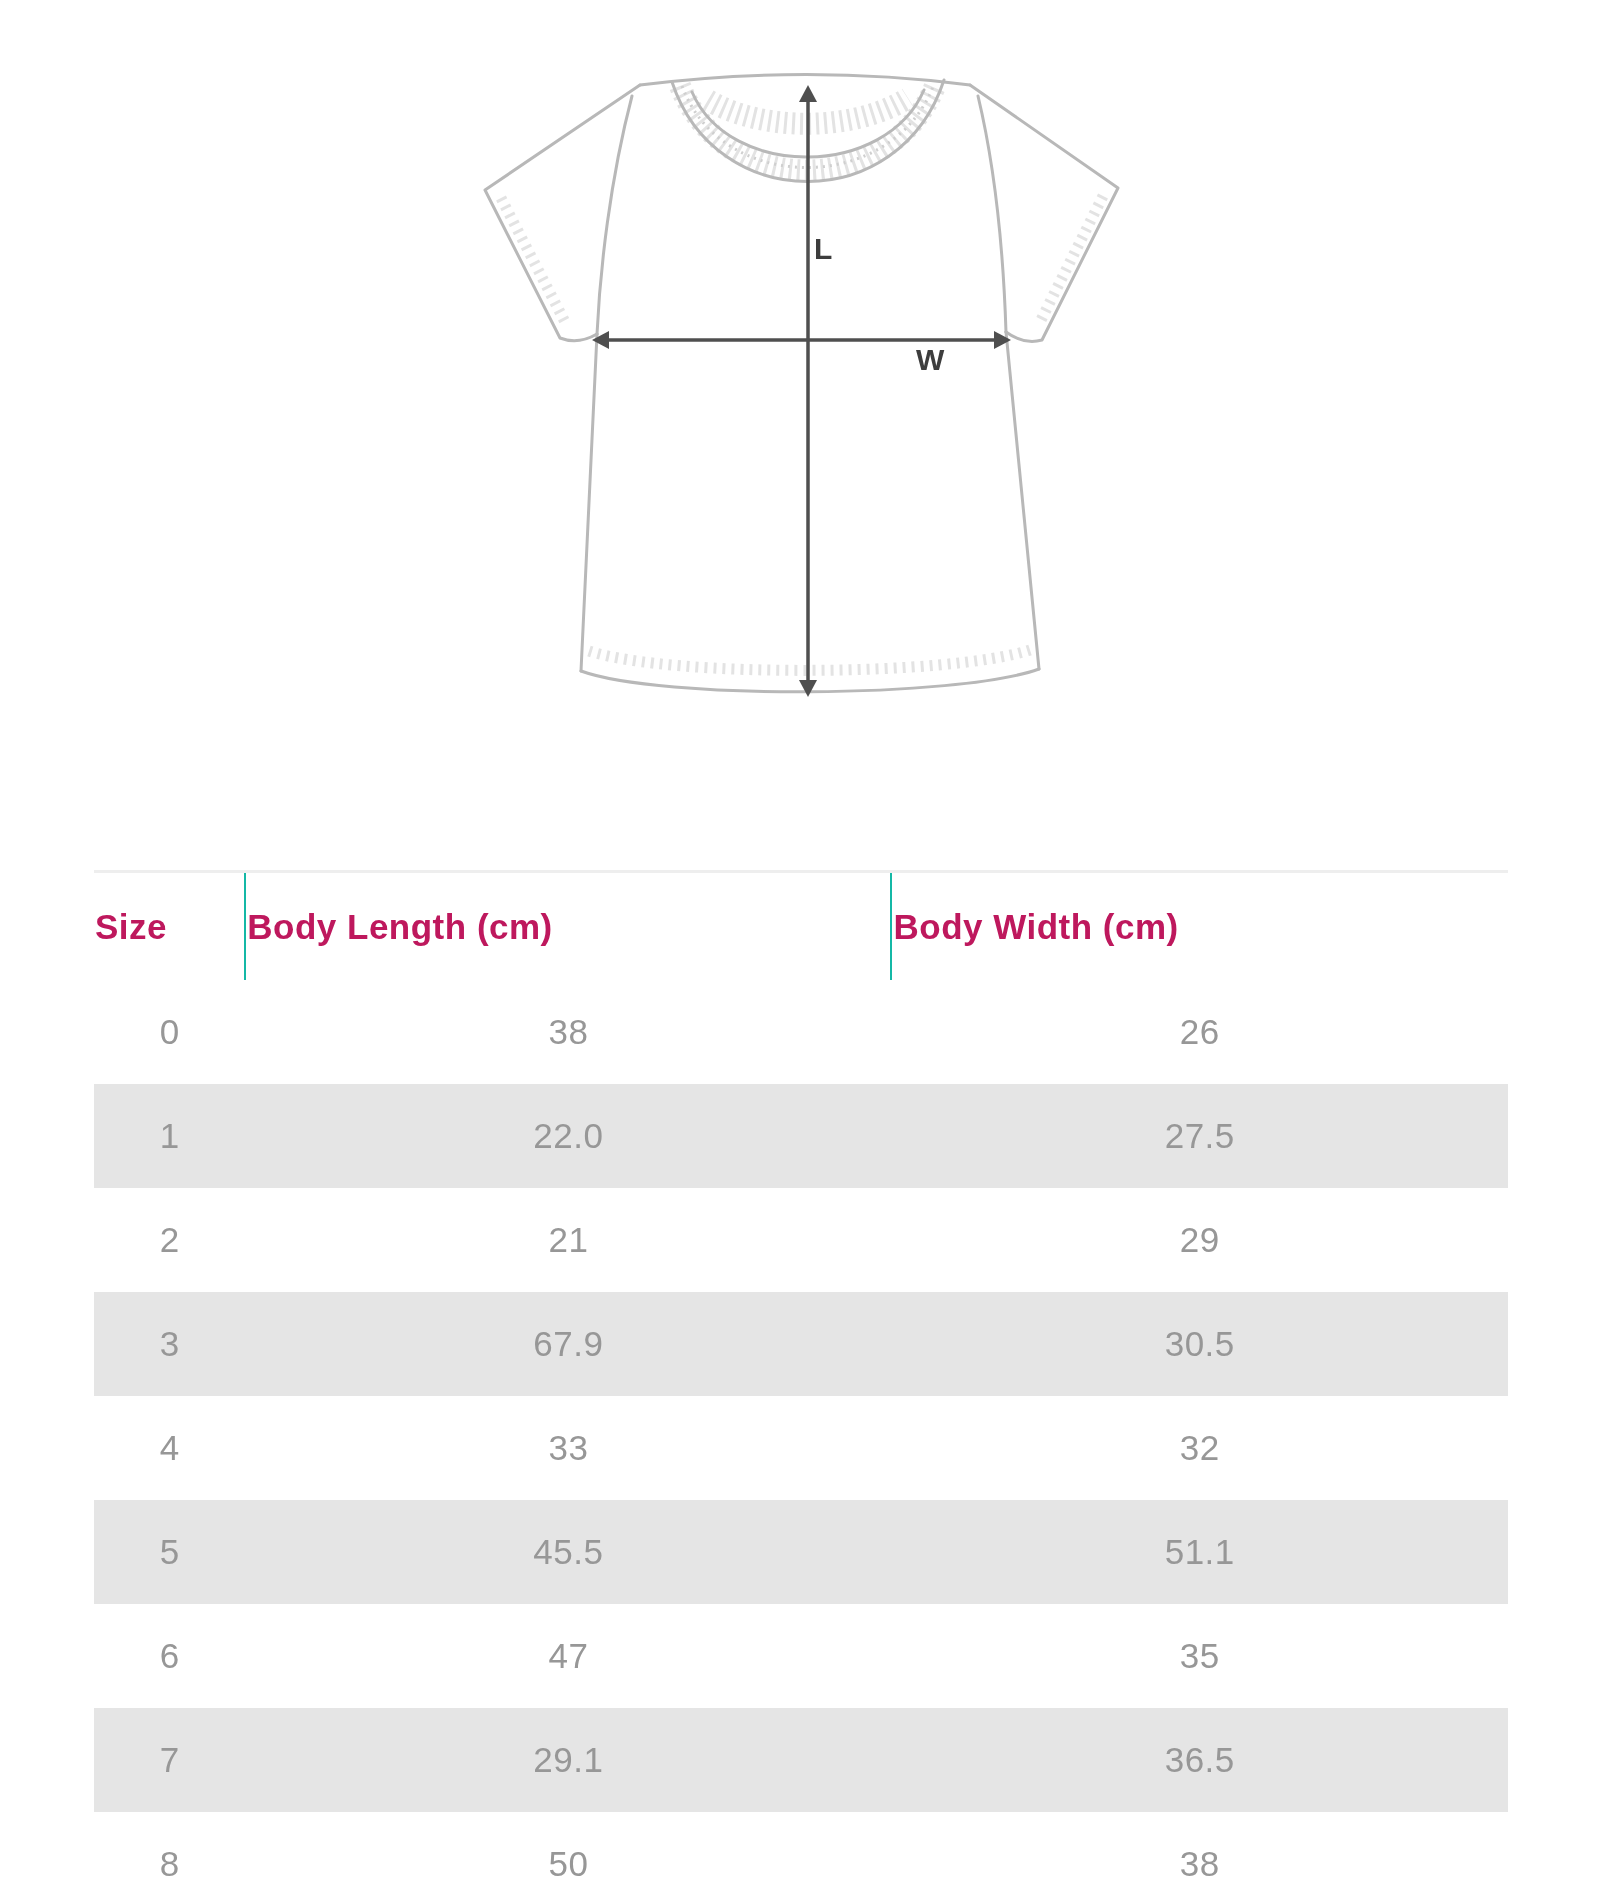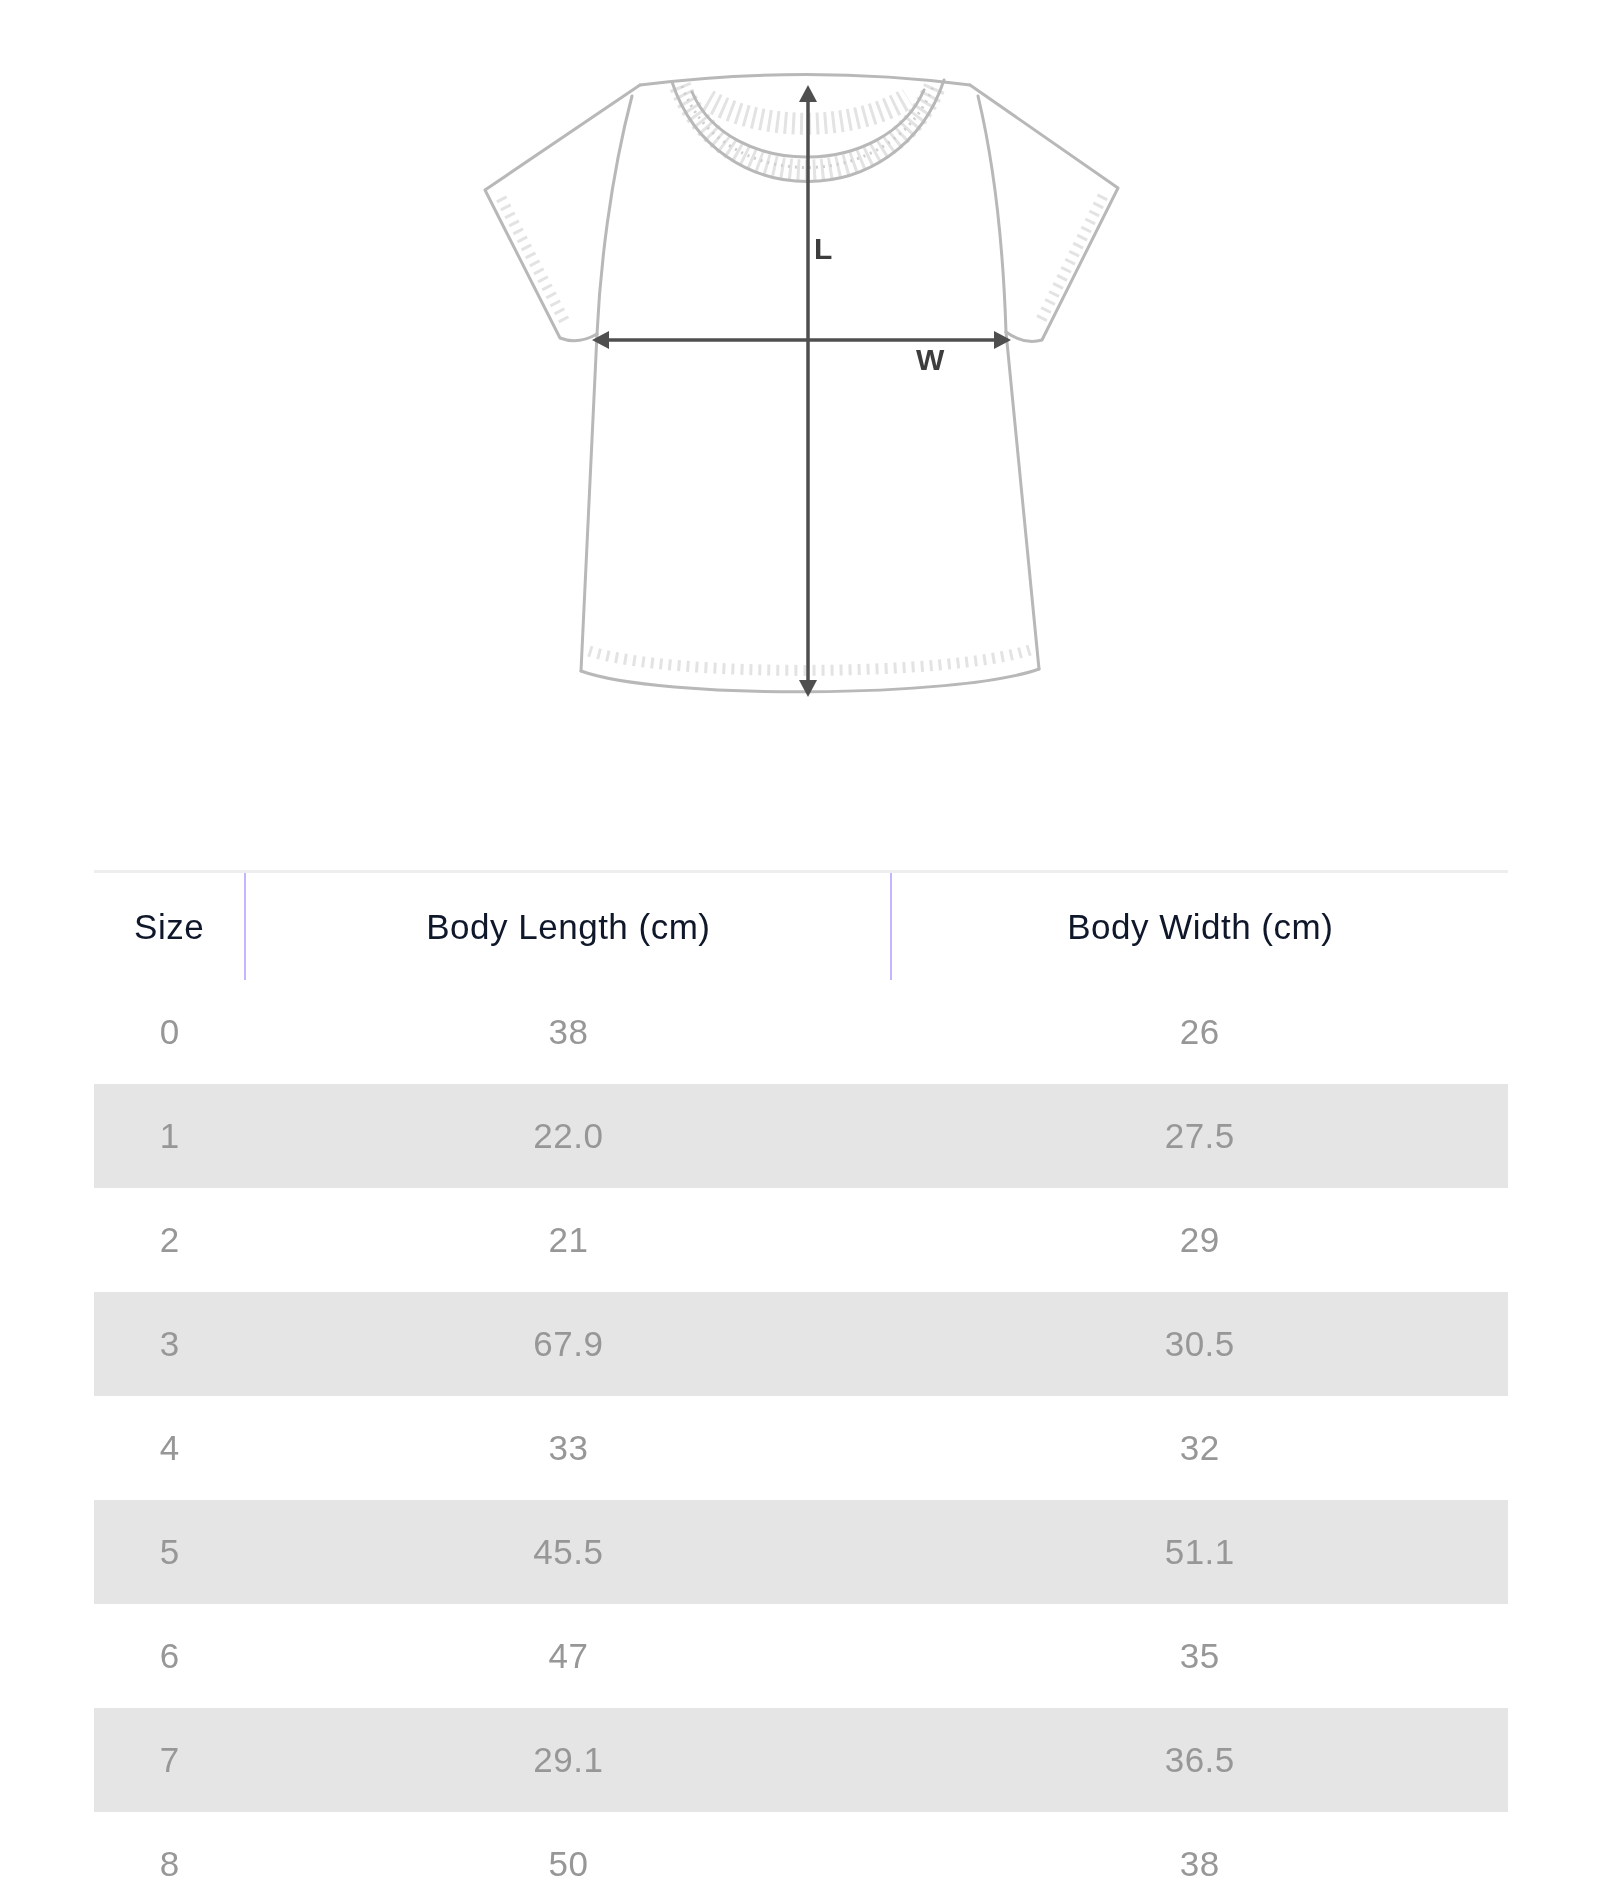--- a/index.html
+++ b/index.html
@@ -23,29 +23,29 @@
 
   table.size-table {
     width: 1414px;
     margin: 110px 0 0 94px;
     border-collapse: collapse;
     border-top: 3px solid #eeeeee;
     table-layout: fixed;
   }
   table.size-table th {
     height: 105px;
-    font-weight: normal;
+    font-weight: bold;
     font-size: 35px;
     letter-spacing: 0.5px;
-    color: #0f172a;
-    text-align: center;
+    color: #be185d;
+    text-align: left;
     vertical-align: middle;
   }
   table.size-table th + th {
-    border-left: 2px solid #c4b5fd;
+    border-left: 2px solid #14b8a6;
   }
   table.size-table td {
     height: 102px;
     font-size: 35px;
     letter-spacing: 0.5px;
     color: #979797;
     text-align: center;
     vertical-align: middle;
   }
   table.size-table tbody tr:nth-child(even) {

